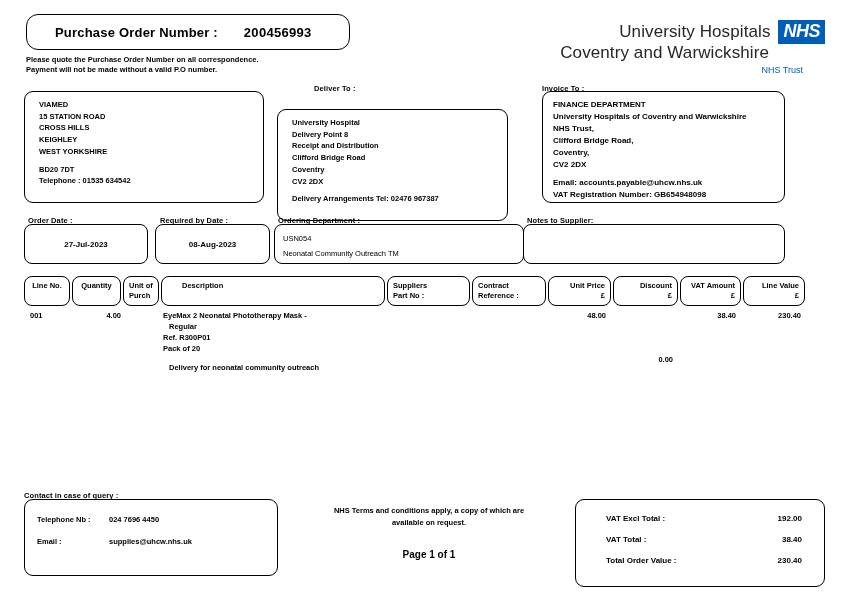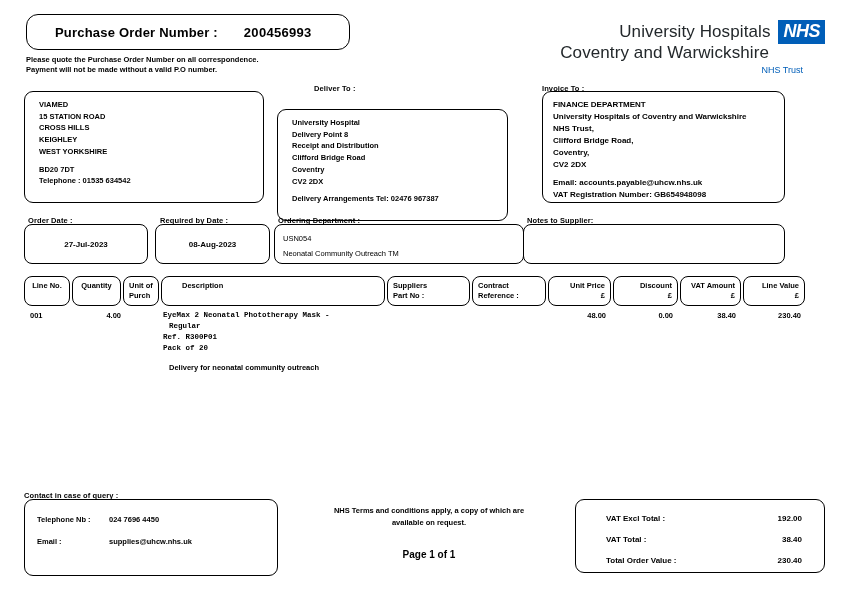--- a/index.html
+++ b/index.html
@@ -180,34 +180,33 @@
 
   .row-val {
     position: absolute;
     top: 311px;
     font-size: 7.5px;
     font-weight: bold;
   }
   #v-line  { left: 30px;  width: 34px; text-align: left; }
   #v-qty   { left: 72px;  width: 49px; text-align: right; }
   #v-price { left: 548px; width: 58px; text-align: right; }
-  #v-disc  { left: 613px; width: 60px; text-align: right; }
+  #v-disc  { left: 613px; width: 60px; text-align: right; margin-top: 44px; }
   #v-vat   { left: 680px; width: 56px; text-align: right; }
   #v-value { left: 743px; width: 58px; text-align: right; }
 
   #desc-cell {
     position: absolute;
     left: 163px; top: 310px;
     width: 230px;
   }
   #desc-cell .dline {
     font-size: 7.5px;
     font-weight: bold;
     line-height: 11px;
-    font-family: Liberation Mono, monospace;
   }
   #desc-cell .dline.indent { padding-left: 6px; }
   #desc-note {
     position: absolute;
     left: 169px; top: 363px;
     font-size: 7.5px;
     font-weight: bold;
   }
 
   
@@ -237,21 +236,21 @@
   #pageof {
     left: 300px; top: 549px;
     width: 258px;
     text-align: center;
     font-size: 10px;
     font-weight: bold;
   }
 
   #totals-box {
     left: 575px; top: 499px;
-    width: 250px; height: 74px;
+    width: 250px; height: 88px;
     padding: 8px 0 0 0;
   }
   #totals-box .trow {
     display: flex;
     justify-content: space-between;
     font-size: 8px;
     font-weight: bold;
     line-height: 21px;
     padding: 0 22px 0 30px;
   }

